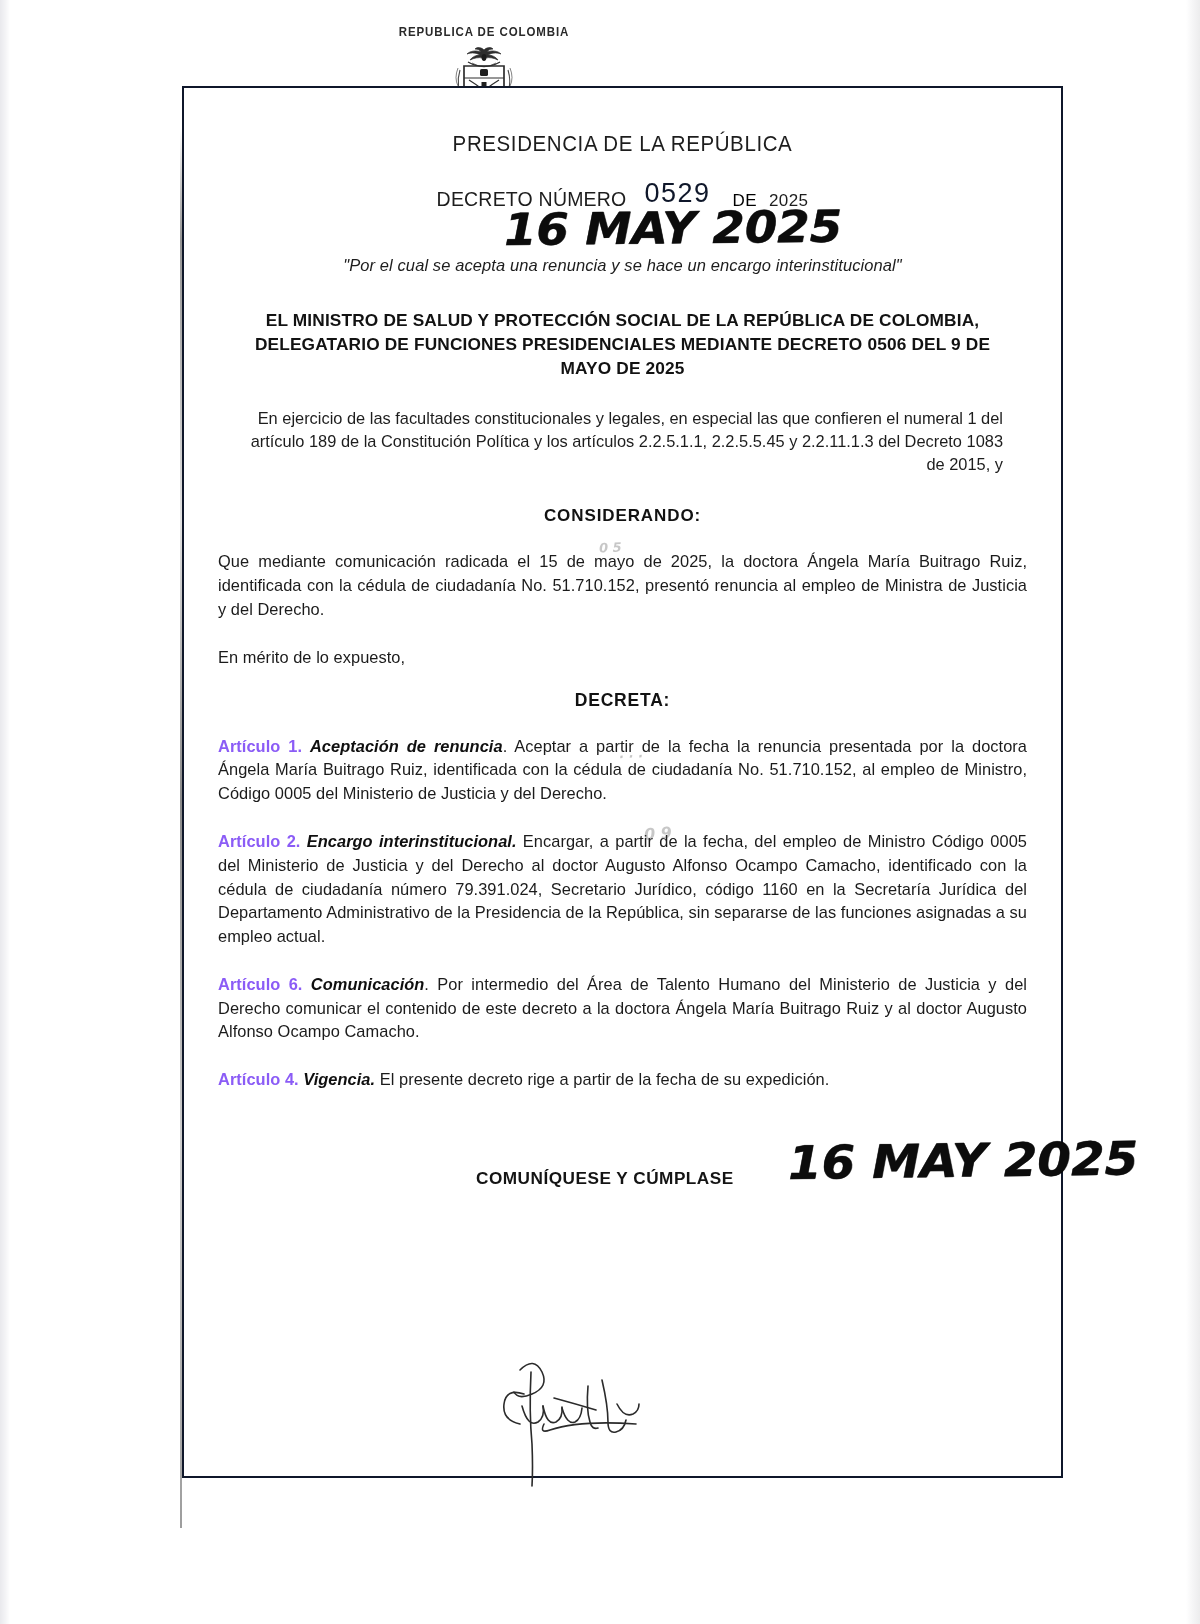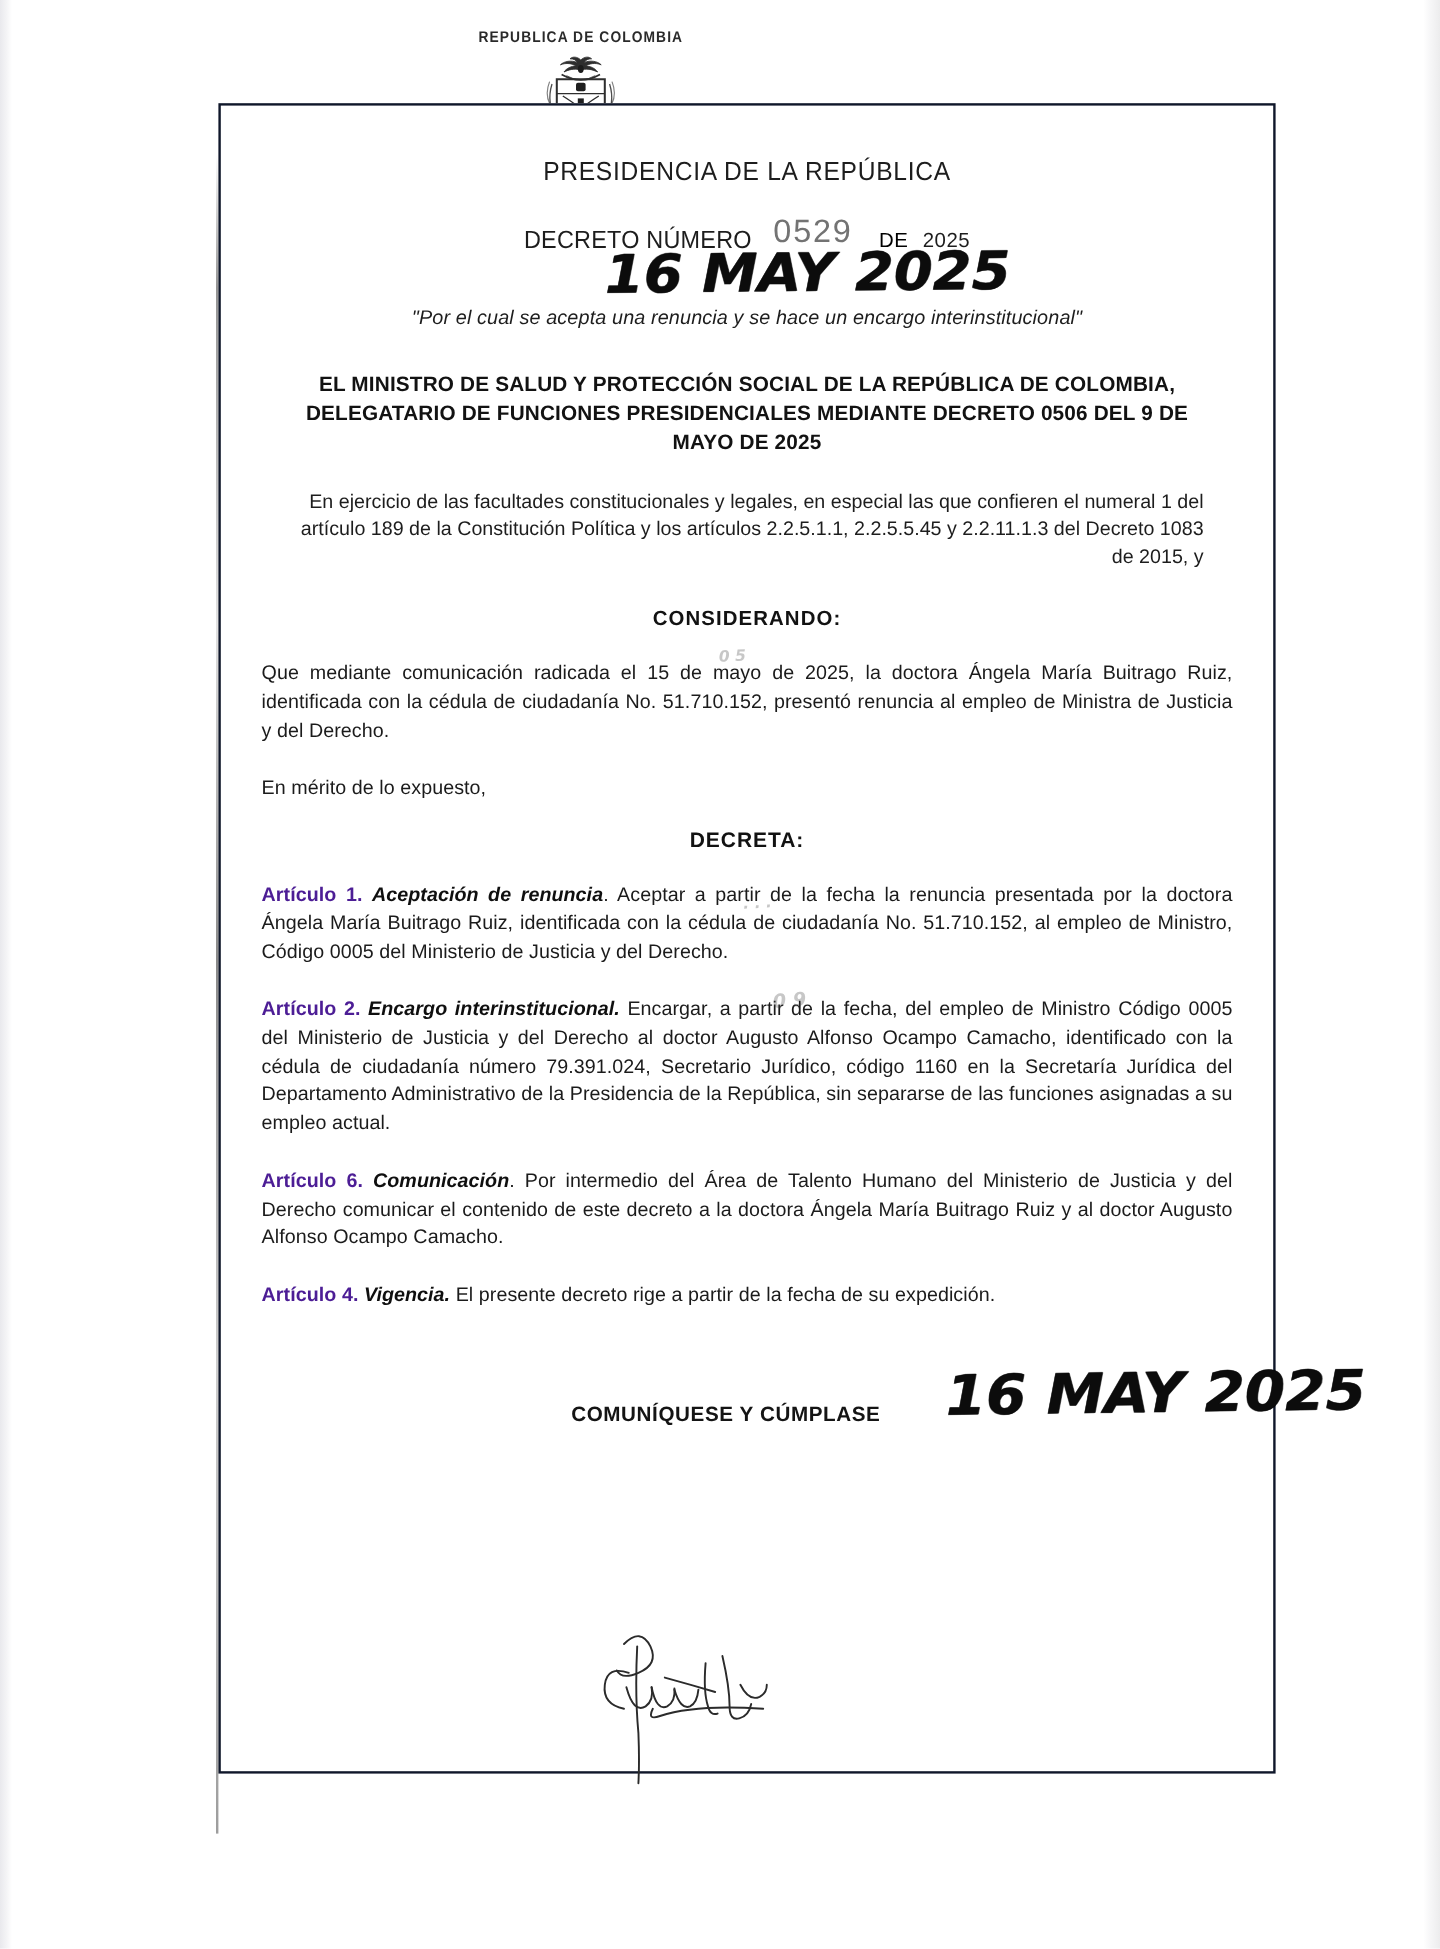--- a/index.html
+++ b/index.html
@@ -105,21 +105,21 @@
     display: inline-block;
   }
   .decreto-num {
     font-size: 27px;
     font-weight: 400;
     letter-spacing: 1.5px;
     margin: 0 16px 0 18px;
     position: relative;
     top: -4px;
     display: inline-block;
-    color: #737373;
+    color: #0f172a;
   }
   .decreto-de {
     font-size: 17px;
     letter-spacing: 0.4px;
     margin-left: 6px;
     display: inline-block;
     color: #000000;
   }
   .decreto-year {
     font-size: 17px;
@@ -192,21 +192,21 @@
 
   .para {
     margin-top: 24px;
     text-align: justify;
     font-size: 16.4px;
     line-height: 1.45;
     color: #1b1b1b;
     letter-spacing: 0.05px;
   }
   .para.no-justify { text-align: left; }
-  .para b { font-weight: 700; color: #4c1d95; }
+  .para b { font-weight: 700; color: #8b5cf6; }
   .para i { font-style: italic; font-weight: 700; color: #0f0f0f; }
 
   .decreta-head {
     margin-top: 20px;
     text-align: center;
     font-size: 17.5px;
     font-weight: 700;
     letter-spacing: 0.8px;
     color: #121212;
   }

